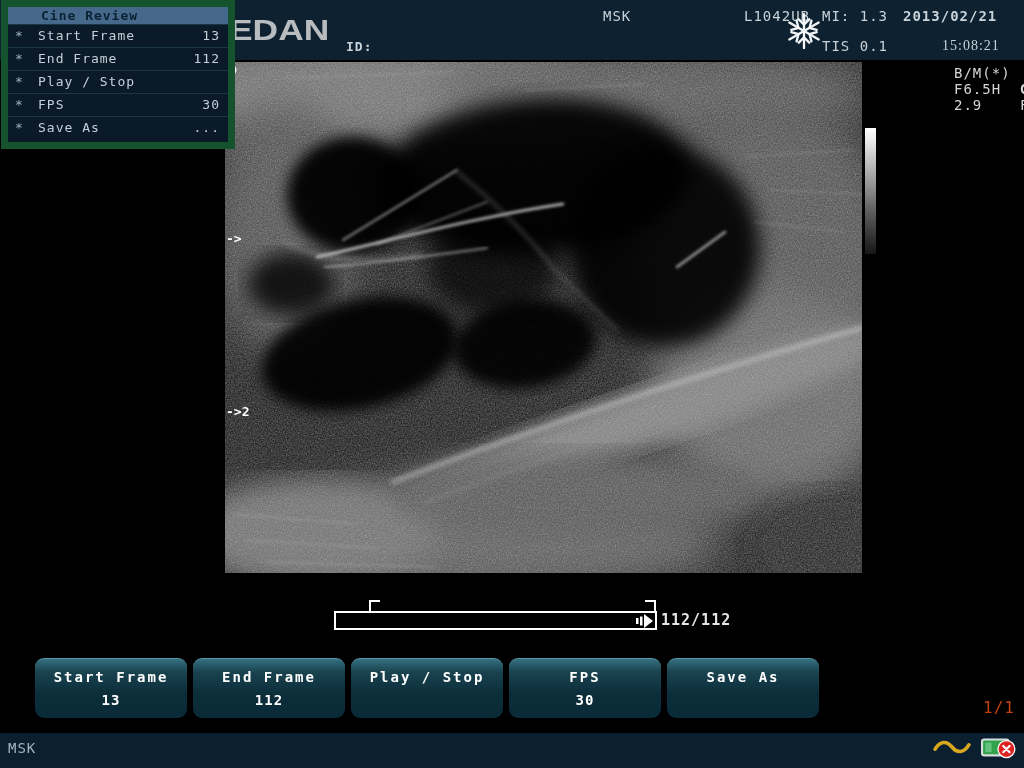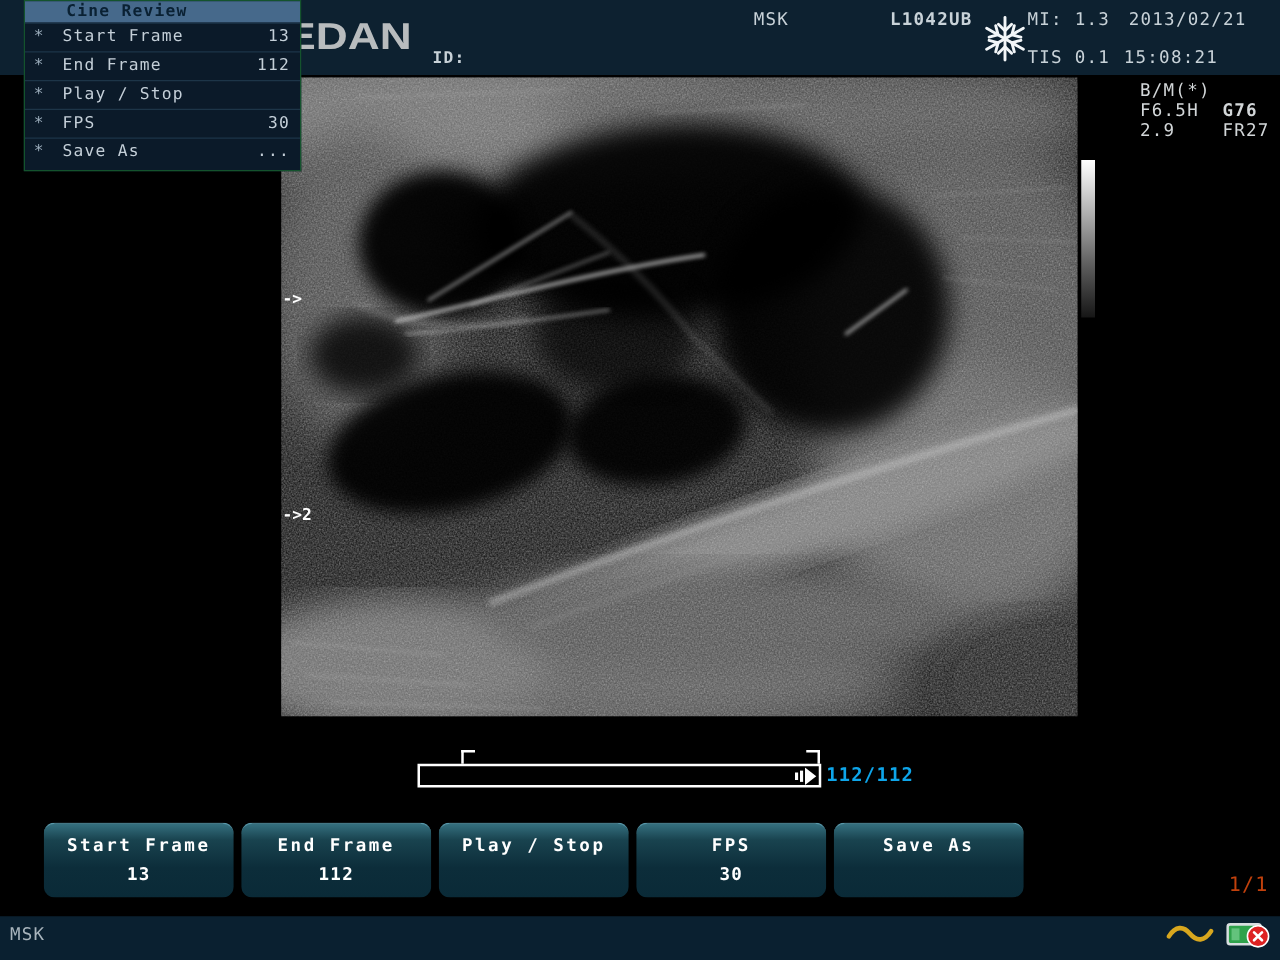--- a/index.html
+++ b/index.html
@@ -8,57 +8,57 @@
   .abs{position:absolute;}
 
   
   #topbar{left:0;top:0;width:1024px;height:60px;background:#0d2130;padding-left:28px;}
   .tbtext{position:absolute;font-size:14px;color:#c8d2d8;letter-spacing:1px;white-space:pre;}
   #logo{position:absolute;left:229px;top:13px;font-family:"Liberation Sans",sans-serif;
         font-weight:700;font-size:30px;color:#b8bcbe;letter-spacing:0px;
         transform:scaleX(1.18);transform-origin:left center;}
   #id-label{left:346px;top:39px;font-size:13px;font-weight:bold;}
   #tb-exam{left:603px;top:8px;}
-  #tb-probe{left:712px;top:8px;font-weight:bold;}
+  #tb-probe{left:744px;top:8px;}
   #tb-mi{left:822px;top:8px;}
-  #tb-date{left:903px;top:8px;}
+  #tb-date{left:903px;top:8px;font-weight:bold;}
   #tb-tis{left:822px;top:38px;}
-  #tb-time{left:899px;top:38px;}
+  #tb-time{left:942px;top:38px;font-family:Liberation Serif, serif;}
   #snowflake{left:786px;top:10px;width:36px;height:42px;}
 
   
-  #menu{left:19px;top:0;width:220px;height:135px;background:#0b1a29;
-        border:1px solid #14532d;z-index:6;}
+  #menu{left:1px;top:0;width:220px;height:135px;background:#0b1a29;
+        border:7px solid #14532d;z-index:6;}
   #menu-header{height:17px;line-height:17px;background:#46698b;color:#0a2133;
         font-size:13px;font-weight:700;letter-spacing:1px;padding-left:33px;}
   .menu-row{position:relative;height:22px;line-height:22px;border-top:1px solid #1d3548;
         font-size:13px;color:#c4cfd8;letter-spacing:1px;}
   .menu-row .star{position:absolute;left:7px;color:#9fb0bf;}
   .menu-row .lbl{position:absolute;left:30px;}
   .menu-row .val{position:absolute;right:8px;}
 
   
   #us{left:225px;top:62px;width:637px;height:511px;background:#000;}
 
   
-  .info{position:absolute;font-size:14px;color:#d2d6d8;letter-spacing:1px;white-space:pre;}
+  .info{position:absolute;font-size:14px;color:#d2d6d8;letter-spacing:1px;white-space:pre;margin-left:42px;}
   #inf-mode{left:912px;top:65px;}
   #inf-freq{left:912px;top:81px;text-align:center;}
   #inf-gain{left:978px;top:81px;font-weight:bold;}
   #inf-depth{left:912px;top:97px;text-align:right;}
   #inf-fr{left:978px;top:97px;}
   #gsbar{left:865px;top:128px;width:11px;height:126px;
          background:linear-gradient(180deg,#ffffff 0%,#e9e9e9 10%,#a5a5a5 38%,#5f5f5f 66%,#2b2b2b 90%,#161616 100%);}
 
   
   #bracket-l{left:369px;top:600px;width:9px;height:11px;border-left:2px solid #fff;border-top:2px solid #fff;}
   #bracket-r{left:645px;top:600px;width:9px;height:11px;border-right:2px solid #fff;border-top:2px solid #fff;}
   #track{left:334px;top:611px;width:319px;height:15px;border:2px solid #fff;background:#000;}
   #playhead{left:636px;top:613px;width:18px;height:14px;}
-  #frame-counter{left:661px;top:611px;font-size:15px;font-weight:700;color:#0ea5e9;letter-spacing:1px;}
+  #frame-counter{left:661px;top:611px;font-size:15px;font-weight:700;color:#e5e5e5;letter-spacing:1px;}
 
   
   .softkey{position:absolute;top:658px;width:152px;height:60px;border-radius:9px;
         background:linear-gradient(180deg,#35707f 0%,#19434f 22%,#0c2d3a 60%,#0a2a37 100%);
         border-top:1px solid #5897a9;box-sizing:border-box;text-align:center;color:#fff;cursor:pointer;}
   .sk-label{margin-top:10px;font-size:14px;font-weight:700;letter-spacing:2px;}
   .sk-value{margin-top:7px;font-size:14px;font-weight:700;letter-spacing:1px;}
   #sk0{left:35px;} #sk1{left:193px;} #sk2{left:351px;} #sk3{left:509px;} #sk4{left:667px;}
   #page-ind{left:983px;top:698px;font-size:16px;color:#c2410c;letter-spacing:1px;}
 

